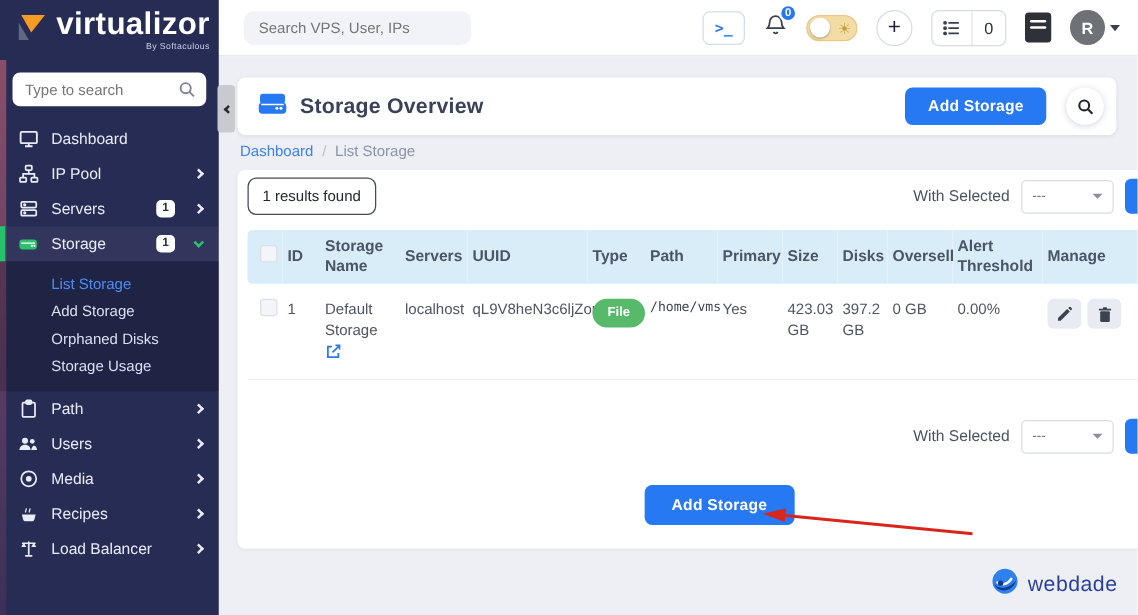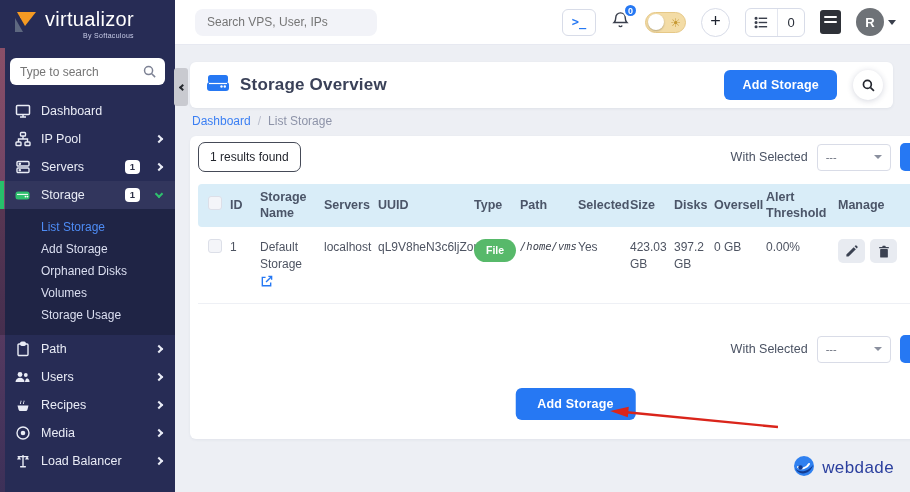--- a/index.html
+++ b/index.html
@@ -7,21 +7,21 @@
   body {
     width:910px; height:492px; position:relative; overflow:hidden;
     font-family:"Liberation Sans", sans-serif; background:#edeff4;
   }
 
   
   .sidebar { position:absolute; left:0; top:0; width:175px; height:492px; background:#272c55; z-index:6; }
   .side-strip { position:absolute; left:0; top:48px; bottom:0; width:5px;
     background:linear-gradient(180deg,#8a4f68 0%,#5c3c62 55%,#3c3058 100%); }
   .logo-row { height:48px; display:flex; align-items:center; padding-left:12px; gap:7px; position:relative; }
-  .brand-name { color:#fff; font-size:20px; font-weight:400; letter-spacing:.3px; line-height:1; }
+  .brand-name { color:#fff; font-size:25px; font-weight:700; letter-spacing:.3px; line-height:1; }
   .brand-tag { display:block; color:#c9cde8; font-size:7px; text-align:right; margin-top:2px; letter-spacing:.3px; }
   .side-search { position:relative; margin:10px 10px 12px 10px; }
   .side-search input { width:100%; height:27px; border:none; border-radius:6px; padding:0 28px 0 10px;
     font-size:12px; color:#333; font-family:"Liberation Sans",sans-serif; outline:none; }
   .side-search .mag { position:absolute; right:8px; top:6px; }
 
   .menu { position:relative; }
   .mitem { height:28px; display:flex; align-items:center; gap:10px; padding:0 13px 0 14px;
     color:#e9ecf6; font-size:12.5px; font-weight:500; position:relative; cursor:pointer; }
   .mitem .micon { width:17px; display:flex; justify-content:center; flex:none; }
@@ -114,21 +114,21 @@
     padding:6px 4px; vertical-align:middle; height:40px; line-height:1.25; }
   thead th:first-child { border-radius:4px 0 0 4px; padding-left:10px; }
   thead th:last-child { border-radius:0 4px 4px 0; }
   tbody td { font-size:12px; color:#4e5462; padding:12px 4px 10px 4px; vertical-align:top;
     border-bottom:1px solid #eef0f5; height:54px; line-height:1.4; }
   tbody td:first-child { padding-left:10px; }
   .cbox { display:inline-block; width:14px; height:14px; border:1px solid #dcdfe8; background:#f4f5f9;
     border-radius:3px; cursor:pointer; }
   .pill-green { display:inline-block; background:#57b96a; color:#fff; font-size:10.5px; font-weight:600;
     padding:4px 12px; border-radius:12px; }
-  .mono { font-family:"DejaVu Sans Mono",monospace; font-size:10.5px; color:#3f4450;font-style:italic; }
+  .mono { font-family:"DejaVu Sans Mono",monospace; font-size:10.5px; color:#3f4450; }
   .ext-ic { display:block; margin-top:2px; cursor:pointer; }
   .mini-btn { width:27px; height:24px; background:#e8ebf1; border-radius:5px; border:none;
     display:inline-flex; align-items:center; justify-content:center; cursor:pointer; margin-right:5px; }
 
   .bottom-add { position:absolute; top:252px; left:50%; transform:translateX(-50%); padding:9px 22px; }
 
   
   .arrow-overlay { position:absolute; left:0; top:0; width:910px; height:492px; z-index:30; pointer-events:none; }
   .watermark { position:absolute; right:16px; bottom:10px; display:flex; align-items:center; gap:6px; z-index:8; }
   .wm-text { font-size:17px; color:#2b3f9e; letter-spacing:.4px; font-weight:500; }
@@ -216,21 +216,20 @@
       <span>Storage</span>
       <span class="spacer"></span>
       <span class="badge-pill">1</span>
       <span class="chev down"></span>
     </div>
 
     <div class="submenu">
       <div class="sitem active">List Storage</div>
       <div class="sitem">Add Storage</div>
       <div class="sitem">Orphaned Disks</div>
-      <div class="sitem">Volumes</div>
       <div class="sitem">Storage Usage</div>
     </div>
 
     <div class="mitem">
       <span class="micon">
         <svg width="16" height="16" viewBox="0 0 16 16" fill="none" stroke="#e9ecf6" stroke-width="1.4">
           <rect x="3" y="3" width="10" height="11.5" rx="1"></rect>
             <rect x="5.8" y="1.2" width="4.4" height="3" rx="1" fill="#e9ecf6"></rect>
         </svg>
         </span>
@@ -248,38 +247,38 @@
             <path d="M11 13c.2-1.9 1-3.2 2-3.7 1.6.4 2.6 1.8 2.6 3.7z"></path>
         </svg>
         </span>
       <span>Users</span>
       <span class="spacer"></span>
         <span class="chev"></span>
     </div>
 
     <div class="mitem">
       <span class="micon">
+        <svg width="16" height="16" viewBox="0 0 16 16" fill="none" stroke="#e9ecf6" stroke-width="1.4">
+          <circle cx="8" cy="8" r="6"></circle>
+            <circle cx="8" cy="8" r="1.6" fill="#e9ecf6"></circle>
+        </svg>
+        </span>
+      <span>Media</span>
+      <span class="spacer"></span>
+        <span class="chev"></span>
+    </div>
+
+    <div class="mitem">
+      <span class="micon">
         <svg width="16" height="16" viewBox="0 0 16 16" fill="#e9ecf6">
           <path d="M2.5 8.5h11l-1 4a2 2 0 0 1-2 1.5h-5a2 2 0 0 1-2-1.5z"></path>
           <path d="M5.5 7c-.5-1.5.8-2 .5-3.3M8.5 7c-.5-1.5.8-2 .5-3.3" stroke="#e9ecf6" stroke-width="1" fill="none"></path>
         </svg>
         </span>
       <span>Recipes</span>
-      <span class="spacer"></span>
-        <span class="chev"></span>
-    </div>
-
-    <div class="mitem">
-      <span class="micon">
-        <svg width="16" height="16" viewBox="0 0 16 16" fill="none" stroke="#e9ecf6" stroke-width="1.4">
-          <circle cx="8" cy="8" r="6"></circle>
-            <circle cx="8" cy="8" r="1.6" fill="#e9ecf6"></circle>
-        </svg>
-        </span>
-      <span>Media</span>
       <span class="spacer"></span>
         <span class="chev"></span>
     </div>
 
     <div class="mitem">
       <span class="micon">
         <svg width="16" height="16" viewBox="0 0 16 16" fill="#e9ecf6">
           <rect x="7.3" y="2" width="1.4" height="11" rx=".6"></rect>
             <rect x="5" y="13" width="6" height="1.4" rx=".6"></rect>
           <path d="M2 6.5 4 3l2 3.5z"></path>
@@ -402,21 +401,21 @@
       </colgroup>
       <thead>
         <tr>
           <th><span class="cbox"></span></th>
           <th>ID</th>
           <th>Storage Name</th>
           <th>Servers</th>
           <th>UUID</th>
           <th>Type</th>
           <th>Path</th>
-          <th>Selected</th>
+          <th>Primary</th>
           <th>Size</th>
           <th>Disks</th>
           <th>Oversell</th>
           <th>Alert Threshold</th>
           <th>Manage</th>
         </tr>
       </thead>
       <tbody>
         <tr>
           <td><span class="cbox"></span></td>

